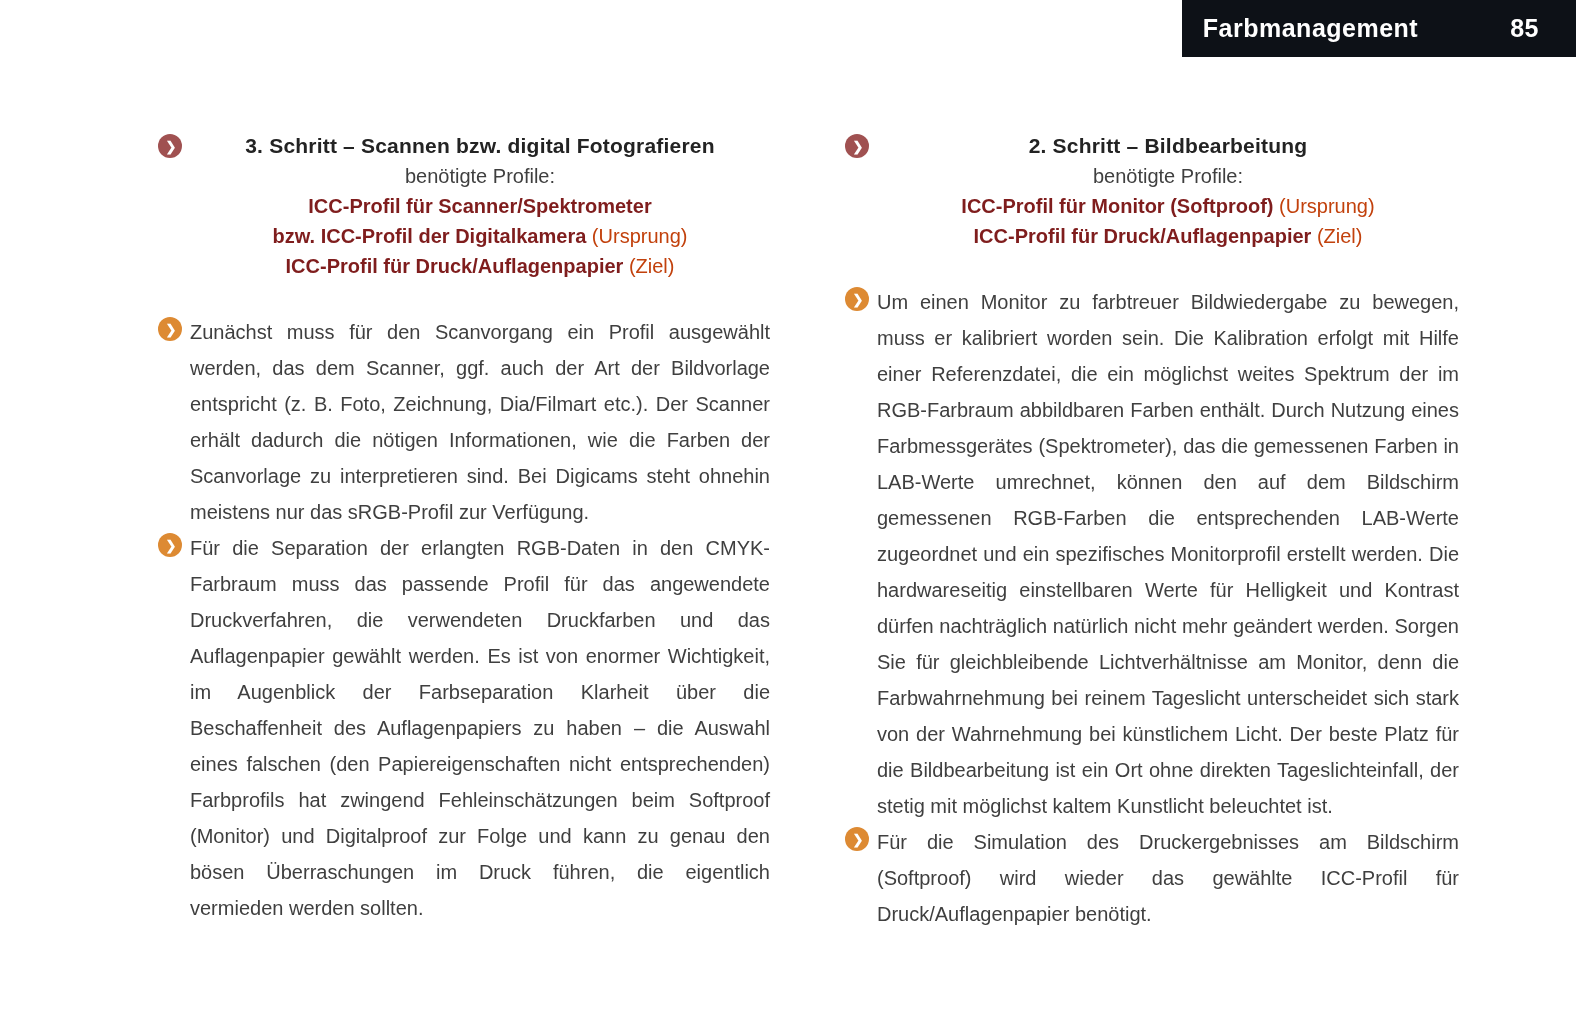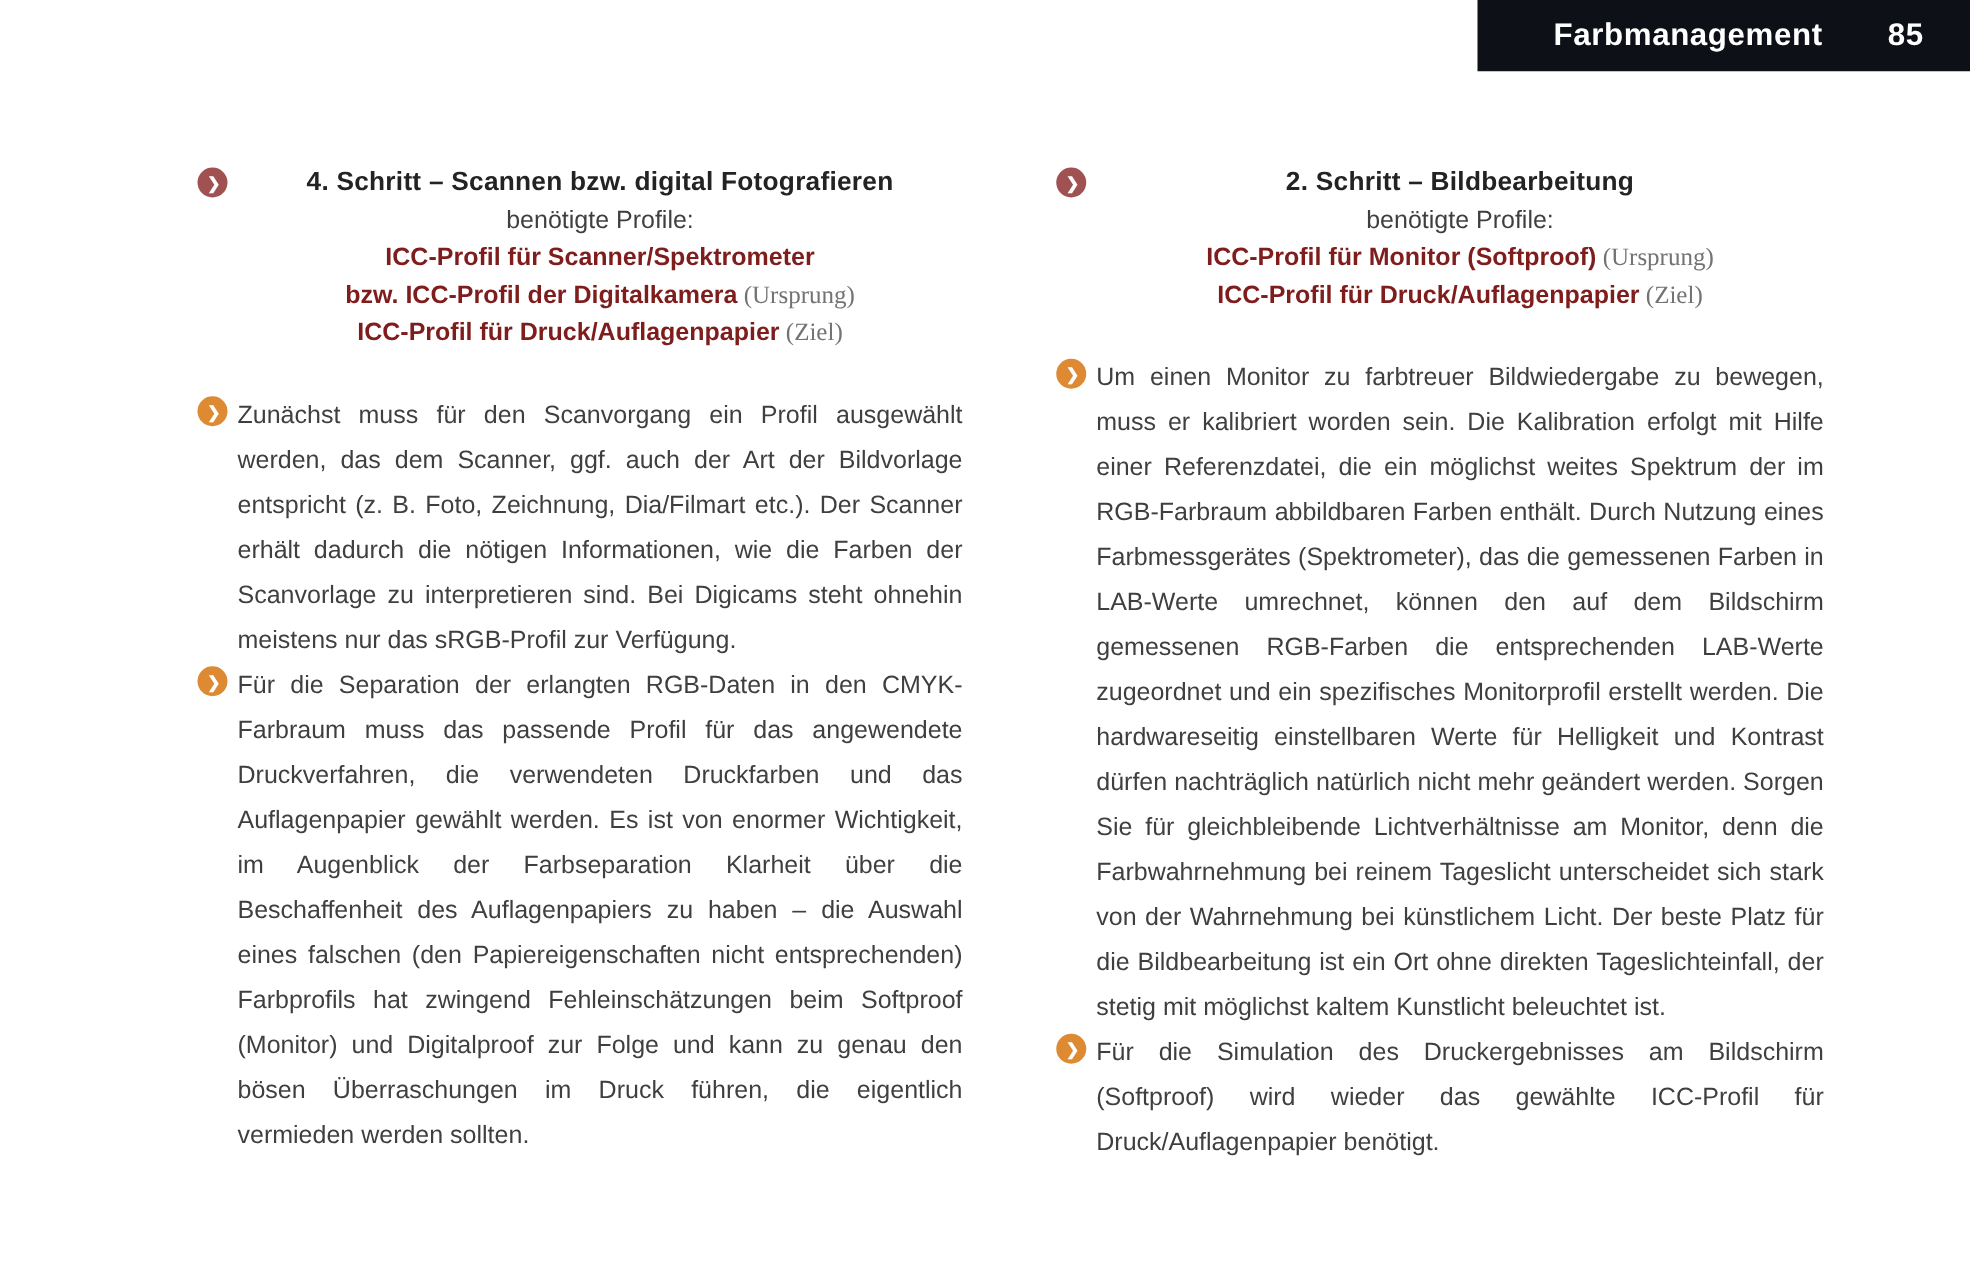--- a/index.html
+++ b/index.html
@@ -18,21 +18,21 @@
 
   
   .header-bar {
     position: absolute;
     left: 1182px; top: 0; right: 0; height: 57px;
     background: #0d1117;
     color: #ffffff;
     display: flex;
     align-items: center;
     justify-content: flex-end;
-    gap: 52px;
+    gap: 92px;
     padding-right: 37px;
   }
   .header-title, .header-page {
     font-size: 25px;
     font-weight: bold;
     letter-spacing: 0.5px;
     color: #ffffff;
   }
 
   
@@ -78,21 +78,21 @@
     line-height: 30px;
     letter-spacing: 0.2px;
   }
   .profiles-label {
     font-size: 20px;
     color: #3f3f3f;
     line-height: 30px;
   }
   .profile-line { font-size: 20px; line-height: 30px; }
   .profile-bold { font-weight: bold; color: #7f1d1d; }
-  .profile-suffix { color: #737373; font-family: Liberation Serif, serif; }
+  .profile-suffix { color: #c2410c; }
 
   .para { display: flex; }
   .para-text {
     flex: 1;
     font-size: 20px;
     line-height: 36px;
     color: #3f3f3f;
     text-align: justify;
   }
 </style>
@@ -107,21 +107,21 @@
   </div>
 
   <div class="col col-left">
 
 
     <div class="step">
       <span class="bullet bullet-maroon">
           <span class="chev">❯</span>
         </span>
       <div class="step-body">
-        <div class="step-title">4. Schritt – Scannen bzw. digital Fotografieren</div>
+        <div class="step-title">3. Schritt – Scannen bzw. digital Fotografieren</div>
         <div class="profiles-label">benötigte Profile:</div>
         <div class="profile-line"><span class="profile-bold">ICC-Profil für Scanner/Spektrometer</span><span class="profile-suffix"></span></div>
         <div class="profile-line"><span class="profile-bold">bzw. ICC-Profil der Digitalkamera</span><span class="profile-suffix"> (Ursprung)</span></div>
         <div class="profile-line"><span class="profile-bold">ICC-Profil für Druck/Auflagenpapier</span><span class="profile-suffix"> (Ziel)</span></div>
       </div>
     </div>
 
     <div class="para">
       <span class="bullet bullet-orange">
           <span class="chev">❯</span>

